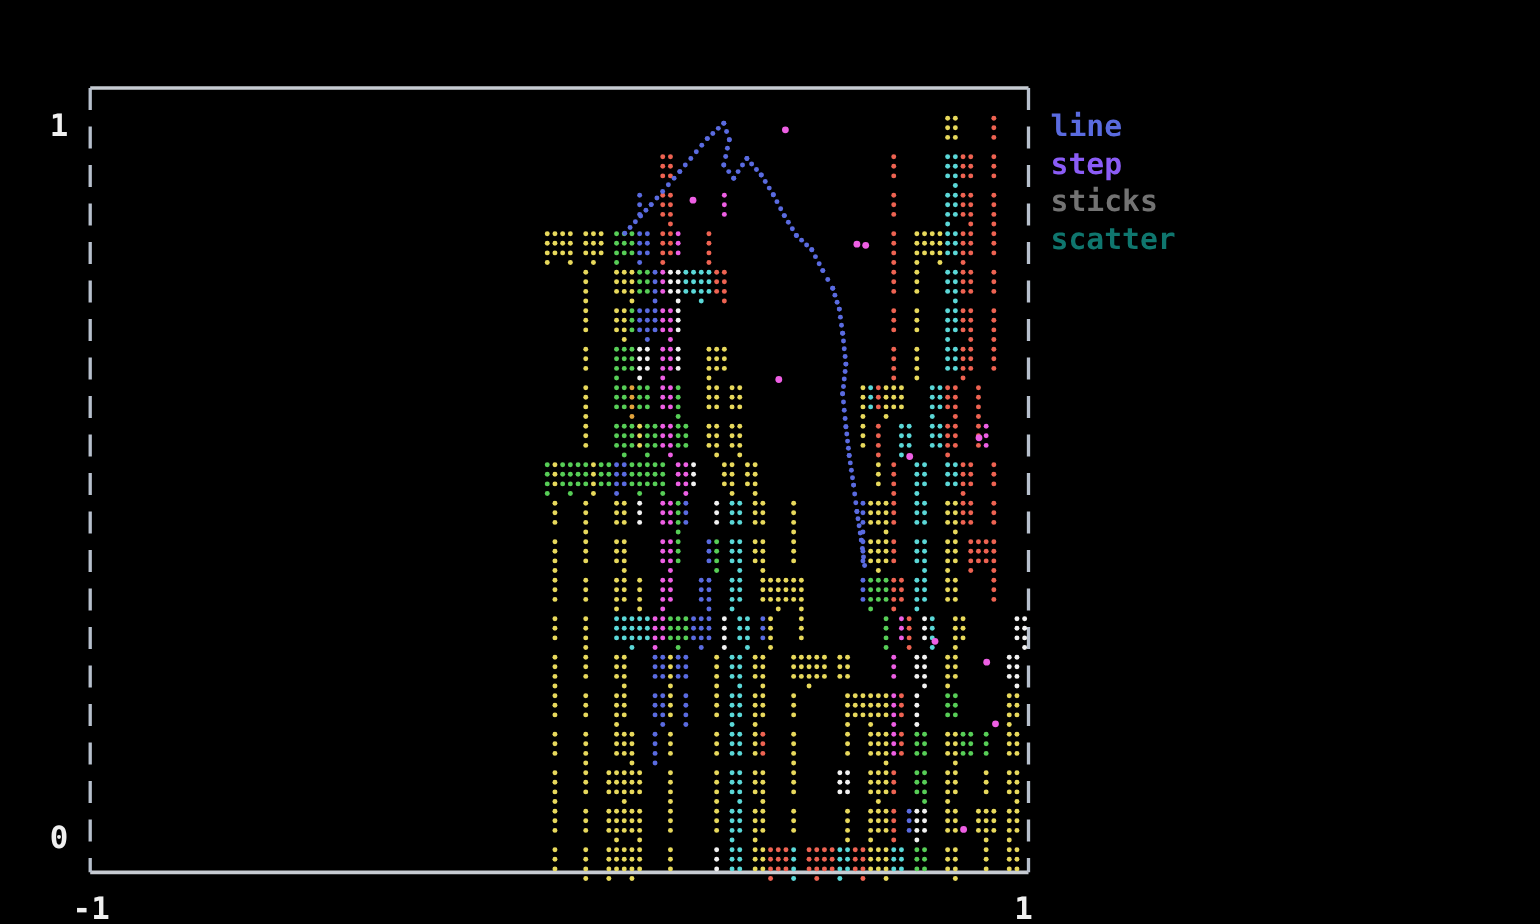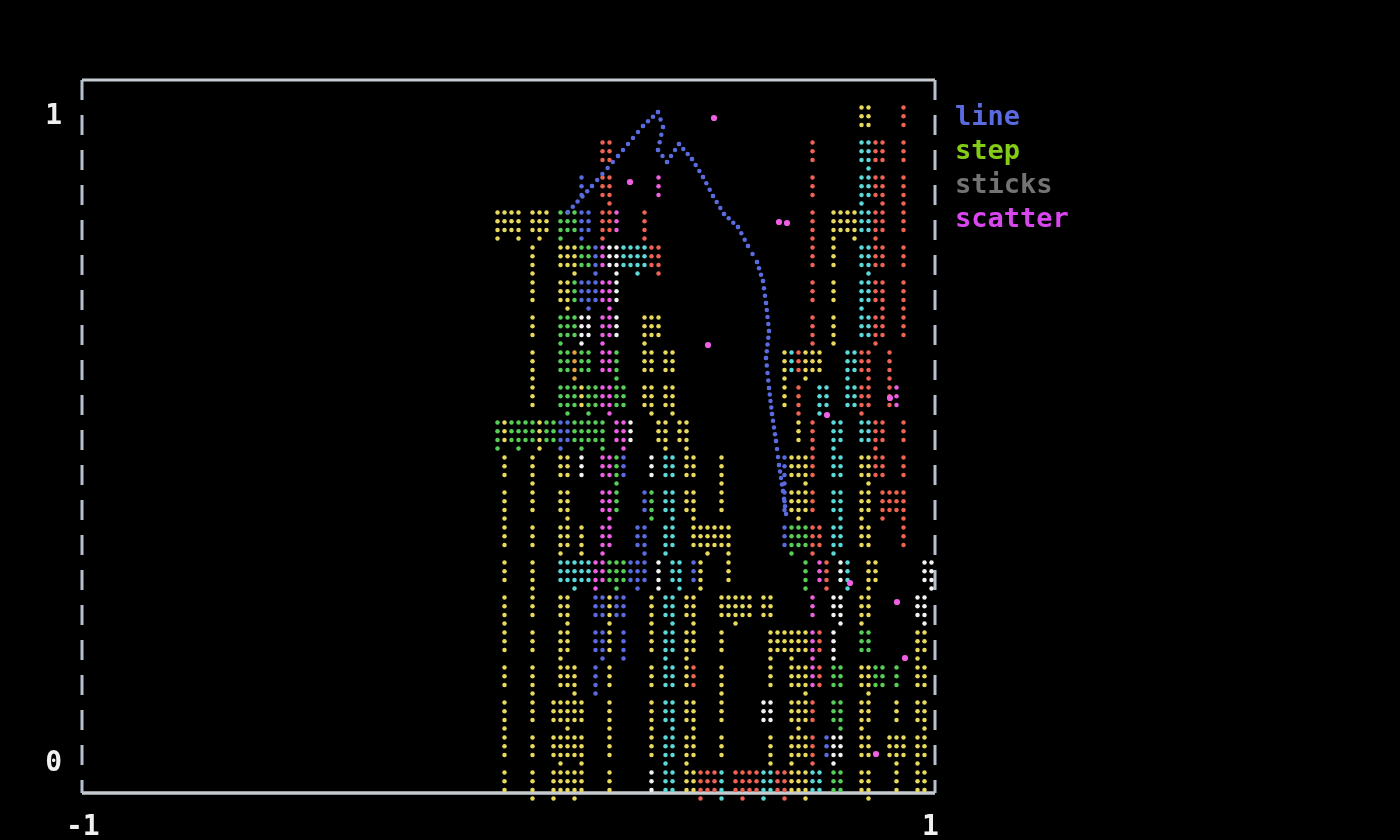--- a/index.html
+++ b/index.html
@@ -1730,17 +1730,17 @@
         <circle cx="905.0" cy="658.0" r="3.1" fill="#ee5fe4"></circle>
         <circle cx="876.0" cy="754.0" r="3.1" fill="#ee5fe4"></circle>
       </g>
     </svg>
   <div class="axis-label" id="ylab-top">1</div>
   <div class="axis-label" id="ylab-bottom">0</div>
   <div class="axis-label" id="xlab-left">-1</div>
   <div class="axis-label" id="xlab-right">1</div>
   <div id="legend">
       <div class="legend-item" style="color: rgb(90, 107, 224);">line</div>
-      <div class="legend-item" style="color: #84cc16;">step</div>
+      <div class="legend-item" style="color: #8b5cf6;">step</div>
       <div class="legend-item" style="color: #737373;">sticks</div>
-      <div class="legend-item" style="color: #d946ef;">scatter</div>
+      <div class="legend-item" style="color: #0f766e;">scatter</div>
     </div>
 </div>
 
 </body></html>

